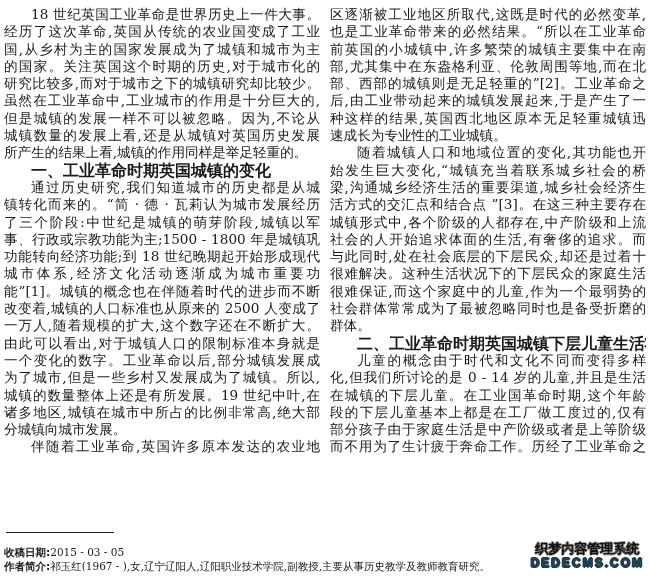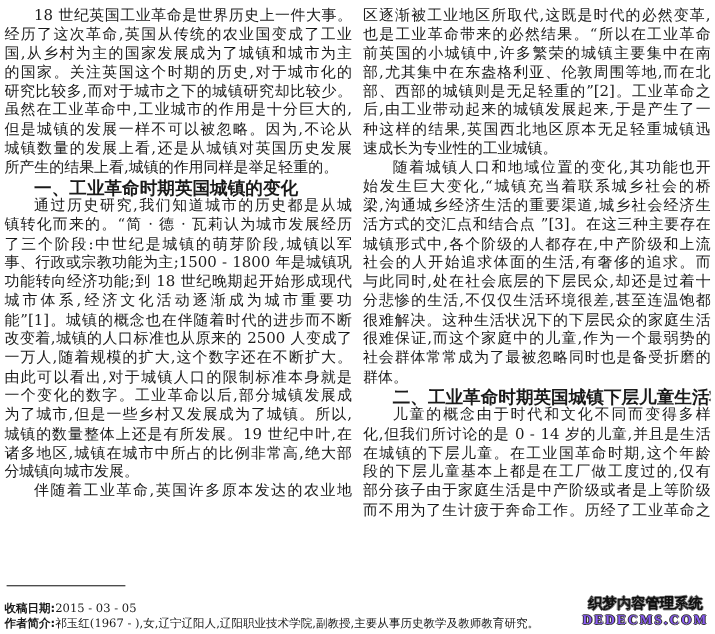--- a/index.html
+++ b/index.html
@@ -14,25 +14,25 @@
   .line.last { text-align-last:left; }
   .line.heading { font-family:"DejaVu Sans","Liberation Sans",sans-serif; font-weight:bold;
                   text-align-last:left; font-size:16px; }
   .rule { position:absolute; left:6px; top:532px; width:108px; height:0; border-top:1.3px solid #222; }
   .foot { position:absolute; left:4px; font-size:10.5px; white-space:nowrap;text-align:center; }
   .foot .label { font-family:"DejaVu Sans","Liberation Sans",sans-serif; font-weight:bold; }
   .foot.f1 { top:546px; }
   .foot.f2 { top:560px; }
   .foot .txt { font-family:"DejaVu Serif", serif; }
   .wm { position:absolute; right:6px; top:541px; text-align:center;
-        font-family:Liberation Serif, serif; font-weight:bold; color:#222;margin-left:18px; }
+        font-family:Liberation Sans, sans-serif; font-weight:bold; color:#222;margin-left:18px; }
   .wm .cn { font-size:13px; letter-spacing:0; line-height:15px;
             text-shadow:-1px 0 #999,1px 0 #999,0 -1px #999,0 1px #999; color:#fff;
             -webkit-text-stroke:0.4px #111; }
-  .wm .en { font-size:12px; letter-spacing:2px; line-height:14px; color:#8b5cf6;
+  .wm .en { font-size:12px; letter-spacing:2px; line-height:14px; color:#0c4a6e;
             text-shadow:-1px 0 #333,1px 0 #333,0 -1px #333,0 1px #333; }
 </style>
 </head>
 <body>
 
 <div class="col left" id="leftCol">
     <div class="line indent">18 世纪英国工业革命是世界历史上一件大事。</div>
     <div class="line">经历了这次革命,英国从传统的农业国变成了工业</div>
     <div class="line">国,从乡村为主的国家发展成为了城镇和城市为主</div>
     <div class="line">的国家。关注英国这个时期的历史,对于城市化的</div>
@@ -68,21 +68,20 @@
     <div class="line">后,由工业带动起来的城镇发展起来,于是产生了一</div>
     <div class="line">种这样的结果,英国西北地区原本无足轻重城镇迅</div>
     <div class="line last">速成长为专业性的工业城镇。</div>
     <div class="line indent">随着城镇人口和地域位置的变化,其功能也开</div>
     <div class="line">始发生巨大变化,“城镇充当着联系城乡社会的桥</div>
     <div class="line">梁,沟通城乡经济生活的重要渠道,城乡社会经济生</div>
     <div class="line">活方式的交汇点和结合点 ”[3]。在这三种主要存在</div>
     <div class="line">城镇形式中,各个阶级的人都存在,中产阶级和上流</div>
     <div class="line">社会的人开始追求体面的生活,有奢侈的追求。而</div>
     <div class="line">与此同时,处在社会底层的下层民众,却还是过着十</div>
-    <div class="line">分悲惨的生活,不仅仅生活环境很差,甚至连温饱都</div>
     <div class="line">很难解决。这种生活状况下的下层民众的家庭生活</div>
     <div class="line">很难保证,而这个家庭中的儿童,作为一个最弱势的</div>
     <div class="line">社会群体常常成为了最被忽略同时也是备受折磨的</div>
     <div class="line last">群体。</div>
     <div class="line heading indent last">二、工业革命时期英国城镇下层儿童生活状态</div>
     <div class="line indent">儿童的概念由于时代和文化不同而变得多样</div>
     <div class="line">化,但我们所讨论的是 0 - 14 岁的儿童,并且是生活</div>
     <div class="line">在城镇的下层儿童。在工业国革命时期,这个年龄</div>
     <div class="line">段的下层儿童基本上都是在工厂做工度过的,仅有</div>
     <div class="line">部分孩子由于家庭生活是中产阶级或者是上等阶级</div>

